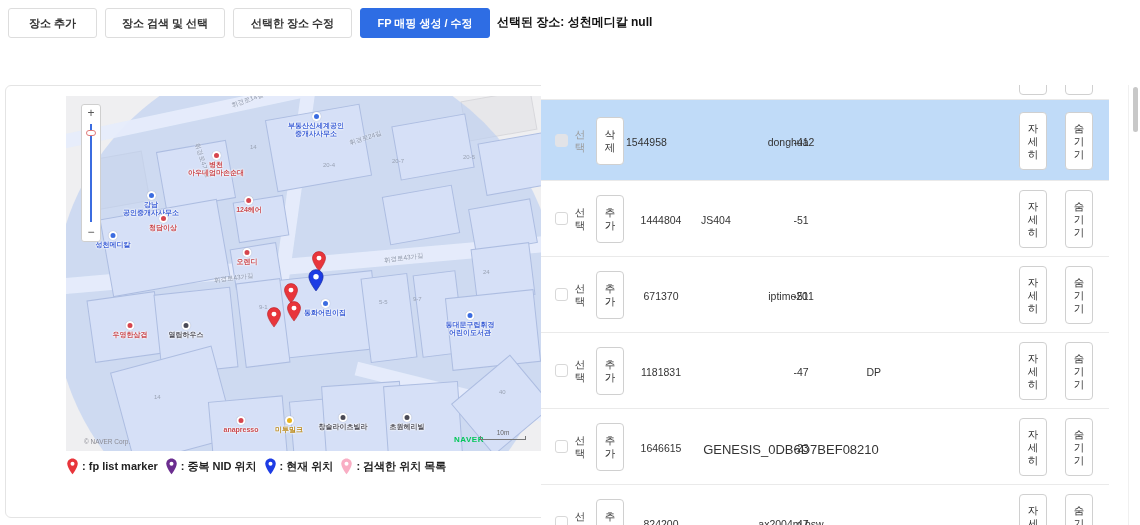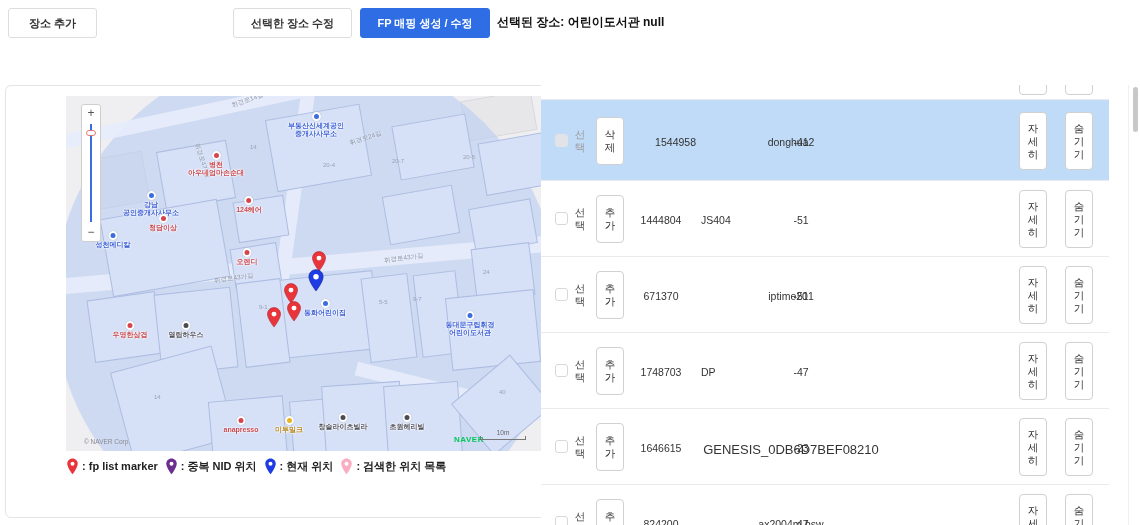--- a/index.html
+++ b/index.html
@@ -78,23 +78,24 @@
                  background:#c8c8c8; border-radius:3px; z-index:9; cursor:grab; }
   .panel-edge { position:absolute; left:1128px; top:85px; width:1px; height:440px; background:#f0f0f0; }
 </style>
 </head>
 <body>
 
 <div id="app">
 
   <div class="toolbar">
     <button class="tb-btn" style="left:8px;width:89px;">장소 추가</button>
+    <button class="tb-btn" style="left:105px;width:120px;">장소 검색 및 선택</button>
     <button class="tb-btn" style="left:233px;width:119px;">선택한 장소 수정</button>
     <button class="tb-btn active" style="left:360px;width:130px;">FP 매핑 생성 / 수정</button>
-    <span class="tb-sel">선택된 장소: 어린이도서관 null</span>
+    <span class="tb-sel">선택된 장소: 성천메디칼 null</span>
   </div>
 
   <div class="card">
     <div id="map">
       <svg class="base" width="475" height="355" viewBox="0 0 475 355">
         <rect x="0" y="0" width="475" height="355" fill="#efeff1"></rect>
 
         <g fill="#e7e7ea" stroke="#d8d8dc" stroke-width="1">
           <rect x="398" y="0" width="70" height="40" transform="rotate(-10 430 20)"></rect>
           <rect x="20" y="60" width="60" height="50" transform="rotate(-10 50 85)"></rect>
@@ -301,21 +302,21 @@
 
     <div class="row partial">
       <span class="stub" style="left:478px;"></span>
       <span class="stub" style="left:524px;"></span>
     </div>
 
     <div class="row hl" style="height:81px;">
       <span class="chk dis" style="top:34px;"></span>
       <span class="vlabel" style="top:28px;">선택</span>
       <button class="vbtn act" style="top:17px;">삭제</button>
-      <span class="cell" style="left:645px;width:70px;text-align:right;left:85px;top:36px;">1544958</span>
+      <span class="cell" style="left:645px;width:70px;text-align:left;left:85px;top:36px;">1544958</span>
       <span class="cell" style="left:95px;top:36px;width:190px;text-align:center;left:95px;"></span>
       <span class="cell" style="left:160px;top:36px;width:180px;text-align:center;">donghua2</span>
       <span class="cell" style="left:235px;top:36px;width:50px;text-align:center;">-41</span>
 
       <button class="vbtn det" style="top:12px;">자세히</button>
       <button class="vbtn hid" style="top:12px;">숨기기</button>
     </div>
 
     <div class="row" style="height:76px;">
       <span class="chk" style="top:31px;"></span>
@@ -338,22 +339,22 @@
       <span class="cell" style="left:235px;top:33px;width:50px;text-align:center;">-51</span>
 
       <button class="vbtn det" style="top:9px;">자세히</button>
       <button class="vbtn hid" style="top:9px;">숨기기</button>
     </div>
 
     <div class="row" style="height:76px;">
       <span class="chk" style="top:31px;"></span>
       <span class="vlabel" style="top:25px;">선택</span>
       <button class="vbtn act" style="top:14px;">추가</button>
-      <span class="cell" style="left:85px;top:33px;width:70px;text-align:center;">1748703</span>
-      <span class="cell" style="left:160px;top:33px;width:180px;text-align:left;">DP</span>
+      <span class="cell" style="left:85px;top:33px;width:70px;text-align:center;">1181831</span>
+      <span class="cell" style="left:160px;top:33px;width:180px;text-align:right;">DP</span>
       <span class="cell" style="left:235px;top:33px;width:50px;text-align:center;">-47</span>
 
       <button class="vbtn det" style="top:9px;">자세히</button>
       <button class="vbtn hid" style="top:9px;">숨기기</button>
     </div>
 
     <div class="row" style="height:76px;">
       <span class="chk" style="top:31px;"></span>
       <span class="vlabel" style="top:25px;">선택</span>
       <button class="vbtn act" style="top:14px;">추가</button>

